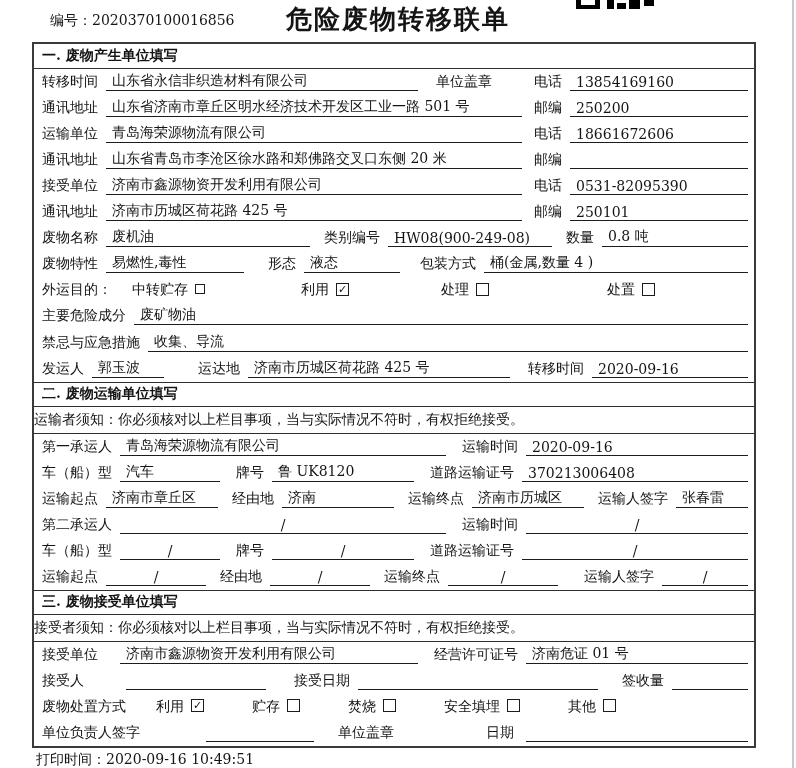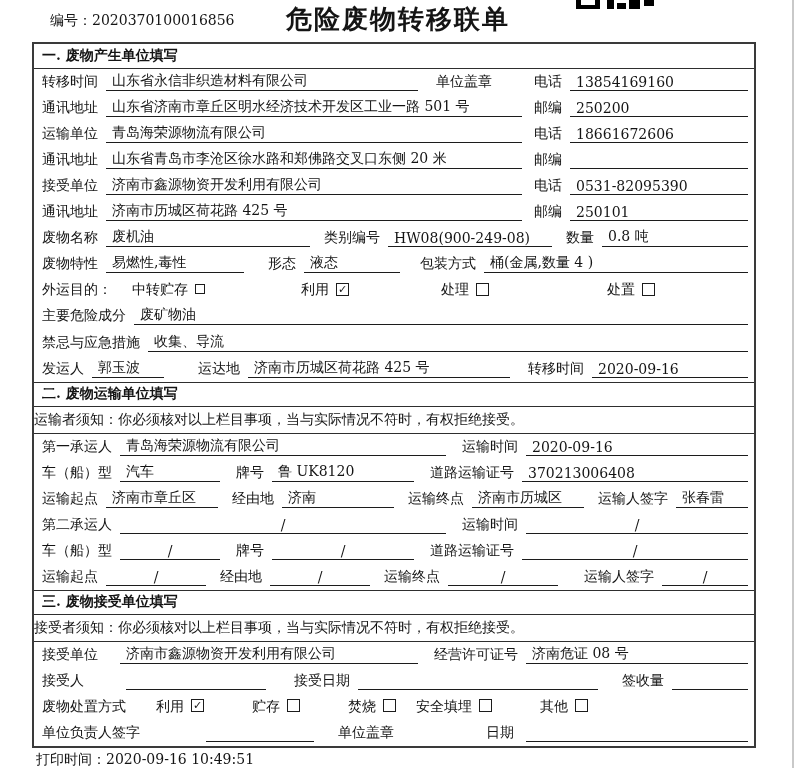--- a/index.html
+++ b/index.html
@@ -233,21 +233,21 @@
     </div>
 
     <div class="sec-head mid">三. 废物接受单位填写</div>
 
     <div class="notice">接受者须知：你必须核对以上栏目事项，当与实际情况不符时，有权拒绝接受。</div>
 
     <div class="trow">
       <span class="lbl">接受单位</span>
       <span class="val" style="width:298px;margin-left:14px">济南市鑫源物资开发利用有限公司</span>
       <span class="lbl" style="margin-left:14px">经营许可证号</span>
-      <span class="val grow">济南危证 08 号</span>
+      <span class="val grow">济南危证 01 号</span>
     </div>
 
     <div class="trow">
       <span class="lbl">接受人</span>
       <span class="val" style="width:140px;margin-left:34px"></span>
       <span class="lbl" style="margin-left:26px">接受日期</span>
       <span class="val" style="width:240px"></span>
       <span class="lbl" style="margin-left:22px">签收量</span>
       <span class="val grow"></span>
     </div>
@@ -259,21 +259,21 @@
         <span class="box">✓</span>
       </span>
       <span class="opt" style="margin-left:48px">
         <span>贮存</span>
         <span class="box"></span>
       </span>
       <span class="opt" style="margin-left:48px">
         <span>焚烧</span>
         <span class="box"></span>
       </span>
-      <span class="opt" style="margin-left:20px">
+      <span class="opt" style="margin-left:48px">
         <span>安全填埋</span>
         <span class="box"></span>
       </span>
       <span class="opt" style="margin-left:48px">
         <span>其他</span>
         <span class="box"></span>
       </span>
     </div>
 
     <div class="trow">

